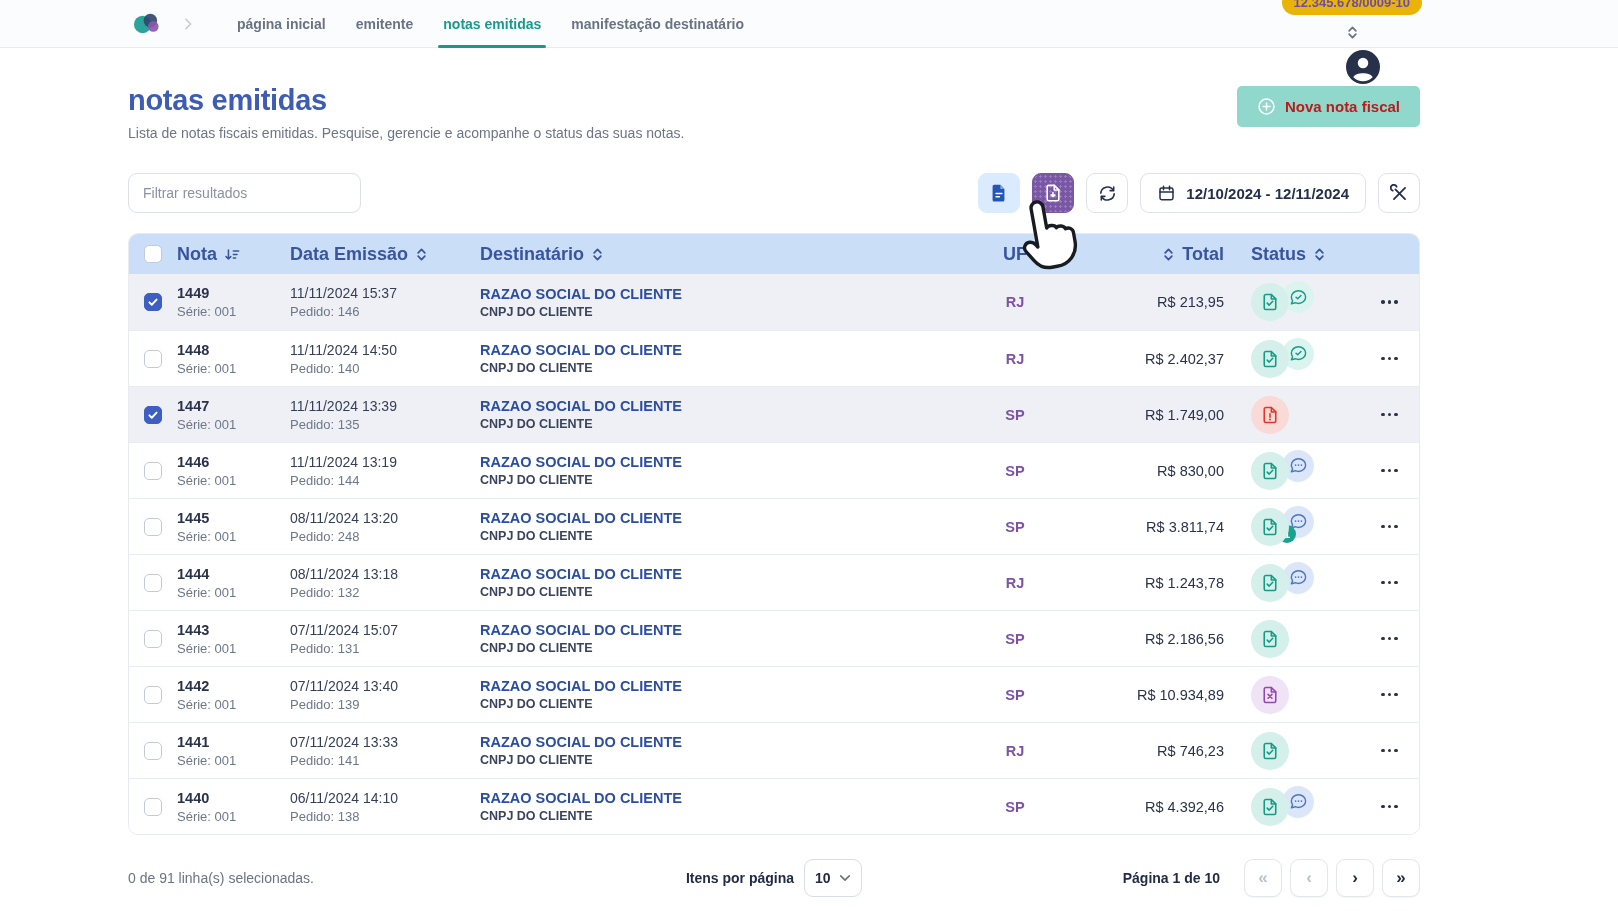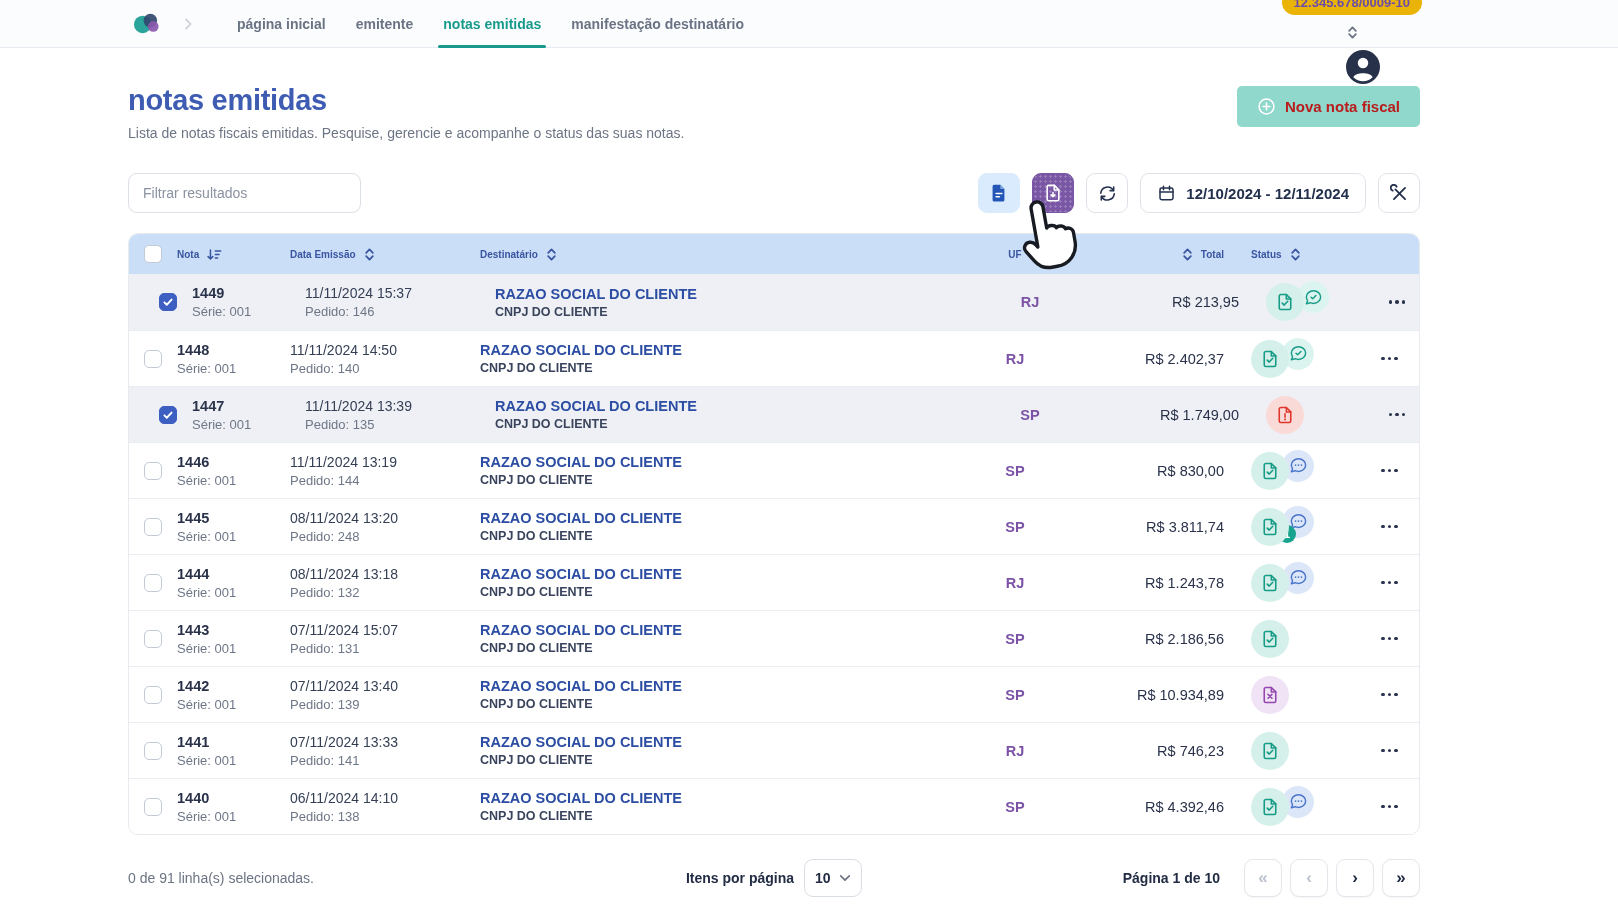--- a/index.html
+++ b/index.html
@@ -46,28 +46,28 @@
           display:flex; align-items:center; justify-content:center; cursor:pointer; font-family:inherit; }
   .tbtn.blue { background:#d9ebfc; border-color:#d9ebfc; }
   .tbtn.purple { background:#7a57a5; border-color:#7a57a5;
                  background-image:radial-gradient(rgba(255,255,255,0.22) 1px, transparent 1.4px);
                  background-size:5px 5px; }
   .tbtn.date { padding:0 16px; gap:10px; font-size:15px; font-weight:600; color:#23304d; }
 
   
   .table-card { margin-top:20px; border:1px solid #e7eaef; border-radius:10px; overflow:hidden; }
   .tgrid { display:grid; grid-template-columns:48px 113px 190px 460px 150px 140px 130px 1fr; align-items:center; }
-  .thead { background:#cadef8; height:40px; font-size:10px; font-weight:700; color:#3a55a0; }
+  .thead { background:#cadef8; height:40px; font-size:18px; font-weight:700; color:#3a55a0; }
   .th { display:flex; align-items:center; gap:7px; cursor:pointer; }
   .th.center { justify-content:center; }
   .th.right { justify-content:flex-end; padding-right:6px; }
   .th.status { padding-left:21px; }
   .trow { height:56px; background:#ffffff; }
   .trow + .trow { border-top:1px solid #e9ecf1; }
-  .trow.selected { background:#eef0f5;padding-left:15px; }
+  .trow.selected { background:#eef0f5; }
   .cell { font-size:14px; }
   .c-check { display:flex; justify-content:center; }
   .checkbox { width:18px; height:18px; border:1.5px solid #c3cad6; border-radius:5px; background:#fff;
               display:flex; align-items:center; justify-content:center; cursor:pointer; }
   .checkbox svg { display:none; }
   .checkbox.checked { background:#3d5fc1; border-color:#3d5fc1; }
   .checkbox.checked svg { display:block; }
   .primary { font-weight:700; color:#29324a; font-size:14.5px; }
   .primary2 { color:#343f55; font-size:14px; }
   .secondary { color:#6e7787; font-size:13px; margin-top:3px; }

